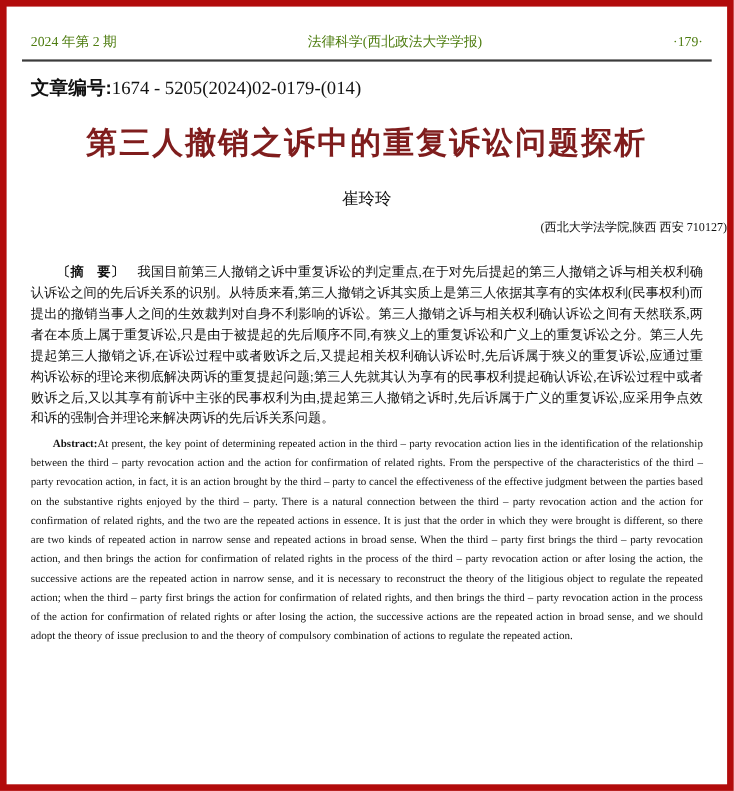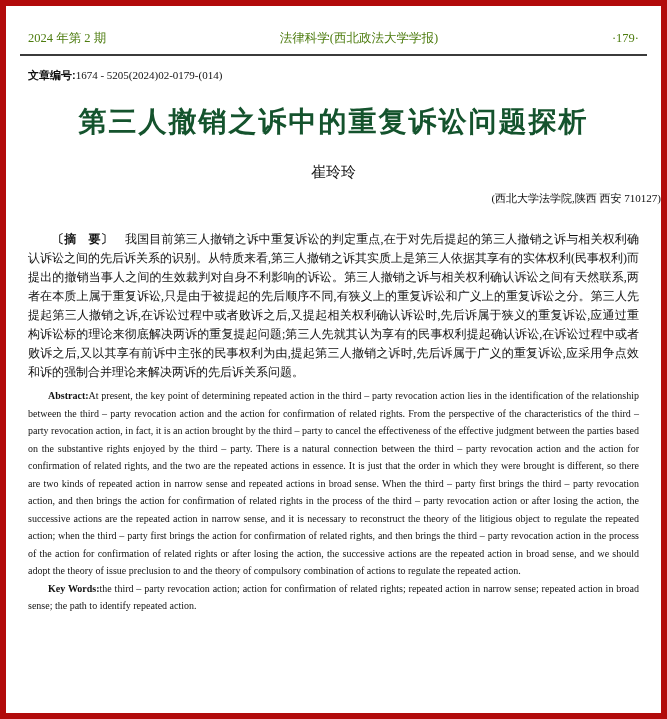--- a/index.html
+++ b/index.html
@@ -28,35 +28,35 @@
   .header-rule {
     margin: 7px 14px 0 14px;
     border: none;
     border-top: 2px solid #3b3b3b;
     height: 0;
   }
 
   
   .article-no {
     margin: 12px 22px 0 22px;
-    font-size: 11px;
+    font-size: 17px;
   }
   .article-no .label {
     font-family: "Liberation Sans", "DejaVu Sans", sans-serif;
     font-weight: 700;
   }
 
   
   .paper-title {
     margin-top: 20px;
     text-align: center;
     font-size: 28px;
     font-weight: 600;
     letter-spacing: 2px;
-    color: #14532d;
+    color: #7f1d1d;
   }
   .paper-author {
     margin-top: 22px;
     text-align: center;
     font-size: 15px;
   }
   .paper-affiliation {
     margin-top: 9px;
     text-align: right;
     font-size: 11px;
@@ -130,17 +130,14 @@
 <div class="content">
   <p class="abstract-cn">
     <span class="cjk-label">〔摘　要〕</span><span>　我国目前第三人撤销之诉中重复诉讼的判定重点,在于对先后提起的第三人撤销之诉与相关权利确认诉讼之间的先后诉关系的识别。从特质来看,第三人撤销之诉其实质上是第三人依据其享有的实体权利(民事权利)而提出的撤销当事人之间的生效裁判对自身不利影响的诉讼。第三人撤销之诉与相关权利确认诉讼之间有天然联系,两者在本质上属于重复诉讼,只是由于被提起的先后顺序不同,有狭义上的重复诉讼和广义上的重复诉讼之分。第三人先提起第三人撤销之诉,在诉讼过程中或者败诉之后,又提起相关权利确认诉讼时,先后诉属于狭义的重复诉讼,应通过重构诉讼标的理论来彻底解决两诉的重复提起问题;第三人先就其认为享有的民事权利提起确认诉讼,在诉讼过程中或者败诉之后,又以其享有前诉中主张的民事权利为由,提起第三人撤销之诉时,先后诉属于广义的重复诉讼,应采用争点效和诉的强制合并理论来解决两诉的先后诉关系问题。</span>
   </p>
 
 
   <p class="abstract-en">
     <span class="en-label">Abstract:</span><span>At present, the key point of determining repeated action in the third – party revocation action lies in the identification of the relationship between the third – party revocation action and the action for confirmation of related rights. From the perspective of the characteristics of the third – party revocation action, in fact, it is an action brought by the third – party to cancel the effectiveness of the effective judgment between the parties based on the substantive rights enjoyed by the third – party. There is a natural connection between the third – party revocation action and the action for confirmation of related rights, and the two are the repeated actions in essence. It is just that the order in which they were brought is different, so there are two kinds of repeated action in narrow sense and repeated actions in broad sense. When the third – party first brings the third – party revocation action, and then brings the action for confirmation of related rights in the process of the third – party revocation action or after losing the action, the successive actions are the repeated action in narrow sense, and it is necessary to reconstruct the theory of the litigious object to regulate the repeated action; when the third – party first brings the action for confirmation of related rights, and then brings the third – party revocation action in the process of the action for confirmation of related rights or after losing the action, the successive actions are the repeated action in broad sense, and we should adopt the theory of issue preclusion to and the theory of compulsory combination of actions to regulate the repeated action.</span>
   </p>
 
-  <p class="kw-en">
-    <span class="en-label">Key Words:</span><span>the third – party revocation action; action for confirmation of related rights; repeated action in narrow sense; repeated action in broad sense; the path to identify repeated action.</span>
-  </p>
 
 </div>
 
 </body></html>

